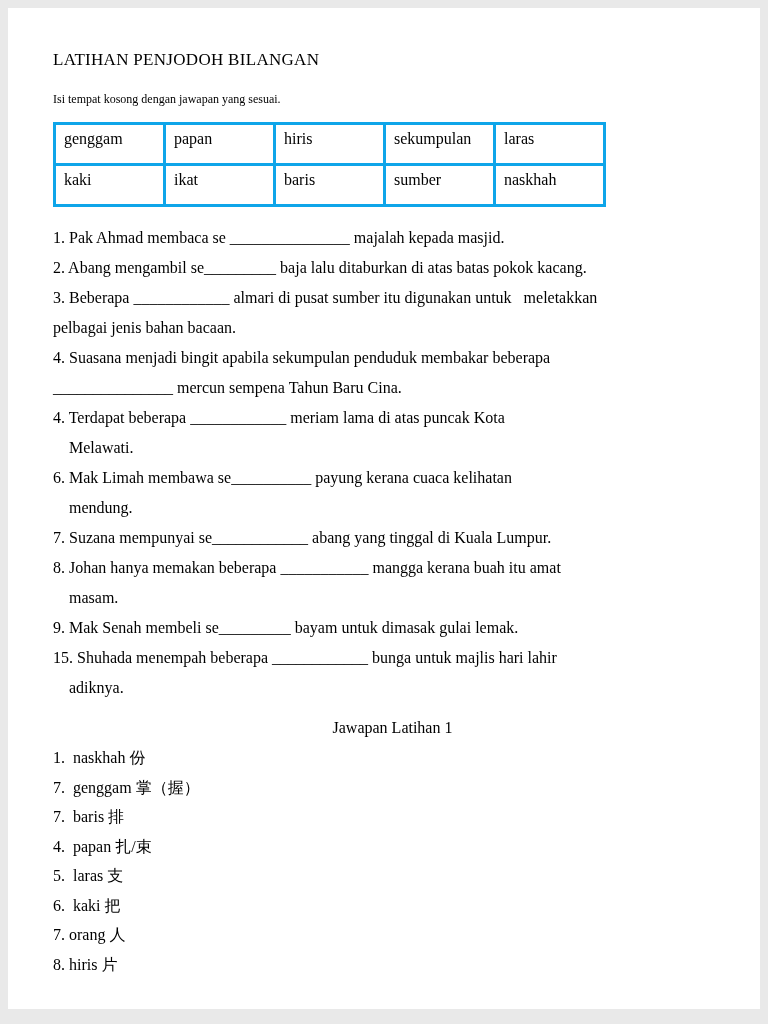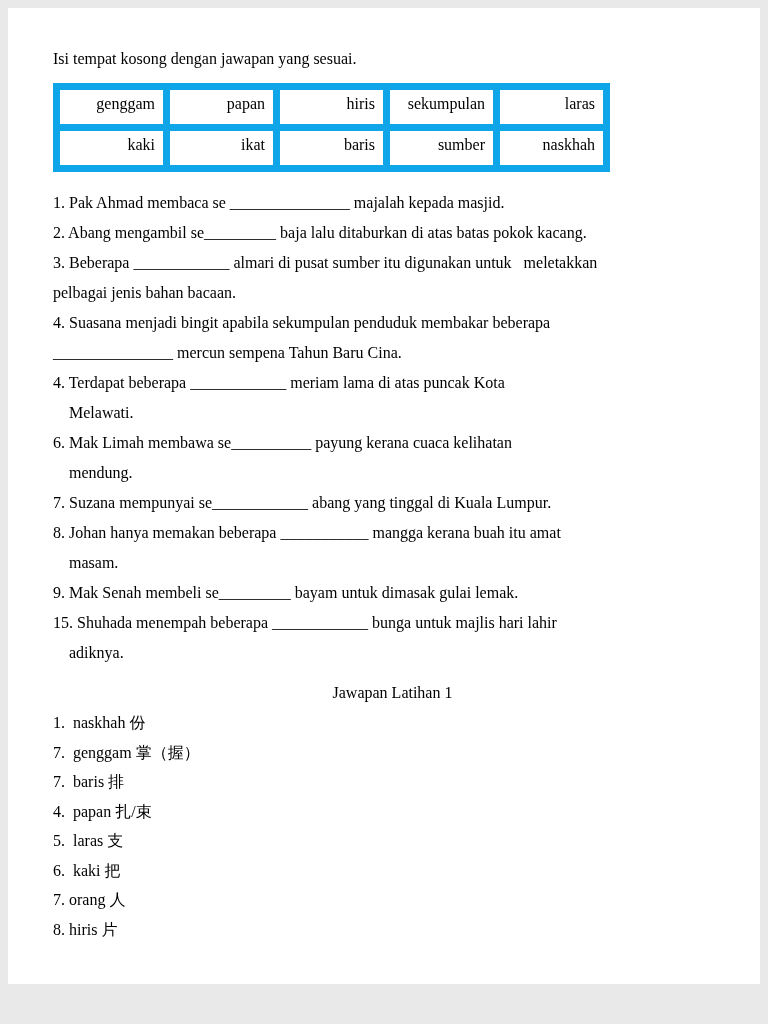--- a/index.html
+++ b/index.html
@@ -16,35 +16,34 @@
     background: #ffffff;
     padding: 42px 28px 30px 45px;
   }
   .doc-title {
     font-size: 17px;
     font-weight: normal;
     letter-spacing: 0.3px;
     margin-bottom: 22px;
   }
   .instruction {
-    font-size: 16px;
+    font-size: 12px;
     margin-bottom: 15px;
   }
   table.word-bank {
     border-collapse: collapse;
     margin-bottom: 16px;
   }
   table.word-bank td {
-    border: 7px solid #0ea5e9;
+    border: 3px solid #0ea5e9;
     width: 110px;
     height: 41px;
     vertical-align: top;
     padding: 5px 8px;
     font-size: 16px;
-    text-align: right;
   }
   .questions { margin-bottom: 10px; }
   .q {
     font-size: 16px;
     line-height: 30px;
     white-space: pre-wrap;
     margin: 0;
   }
   .answers-title {
     font-size: 16px;
@@ -58,20 +57,21 @@
     line-height: 29.5px;
     white-space: pre-wrap;
     margin: 0;
   }
 </style>
 </head>
 <body>
 
 <div class="page">
 
+  <h1 class="doc-title">LATIHAN PENJODOH BILANGAN</h1>
 
   <p class="instruction">Isi tempat kosong dengan jawapan yang sesuai.</p>
 
   <table class="word-bank">
     <tbody>
       <tr>
         <td>genggam</td>
         <td>papan</td>
         <td>hiris</td>
         <td>sekumpulan</td>

